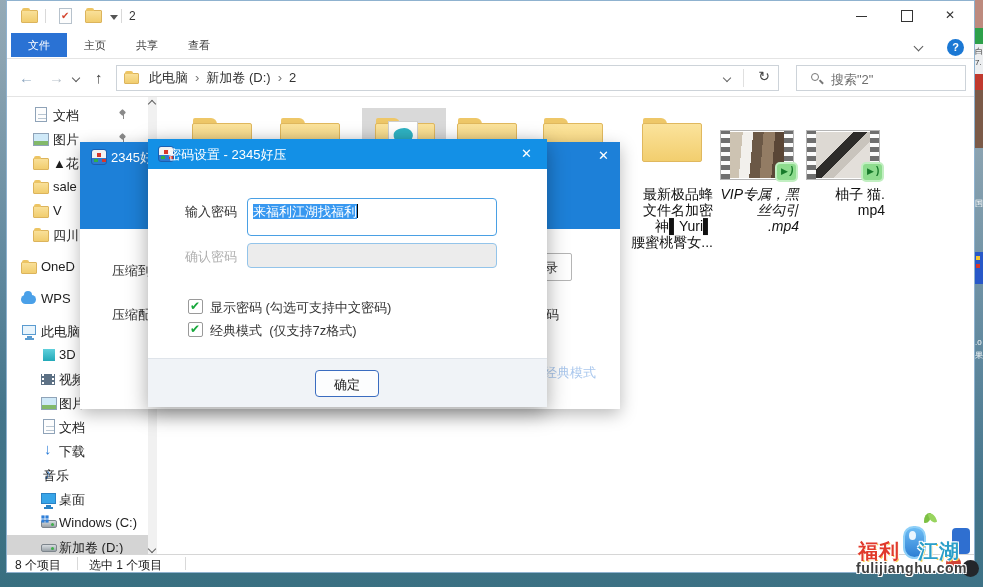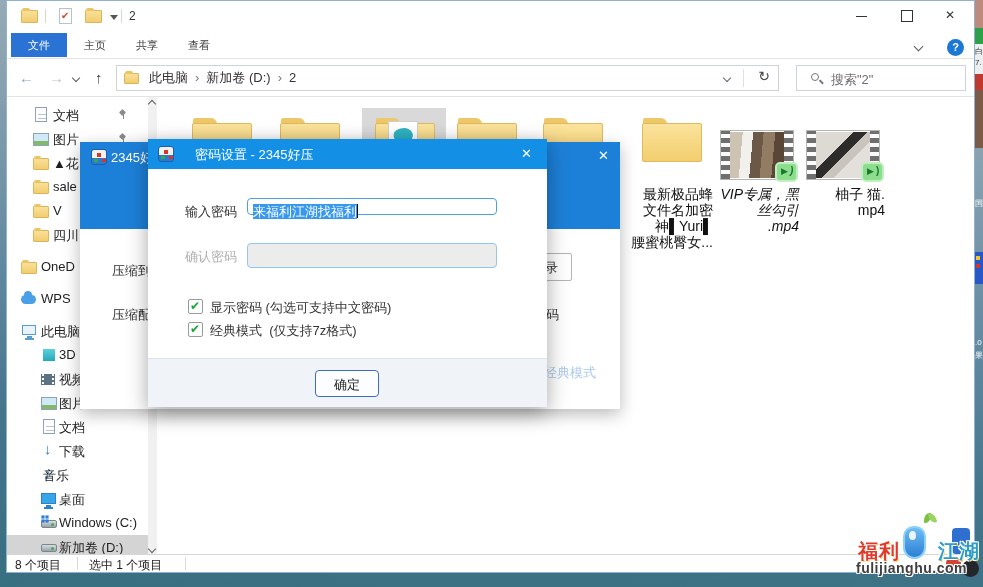--- a/index.html
+++ b/index.html
@@ -127,21 +127,21 @@
   .dlg-close::before { content:"✕"; }
   #dlgback .lblA { position:absolute; left:32px; top:120px; color:#333; white-space:nowrap; }
   #dlgback .lblB { position:absolute; left:32px; top:164px; color:#333; white-space:nowrap; }
   #dlgback .browse { position:absolute; left:415px; top:111px; width:77px; height:28px; border:1px solid #b5b5b5; border-radius:2px; background:#fff; text-align:right; padding:5px 13px 0 0; color:#333; }
   #dlgback .pwdfrag { position:absolute; left:466px; top:164px; color:#333; }
   #dlgback .classic { position:absolute; left:464px; top:222px; color:#a9c7ed; }
   #dlgfront { left:148px; top:139px; width:399px; height:268px; z-index:40; box-shadow:0 6px 20px rgba(0,0,0,.35); }
   #dlgfront .fhead { position:absolute; left:0; top:0; right:0; height:30px; background:#1390e6; }
   #dlgfront .flabel1 { position:absolute; left:37px; top:64px; color:#333; }
   #dlgfront .flabel2 { position:absolute; left:37px; top:109px; color:#b0b0b0; }
-  .pwd-input { position:absolute; left:99px; top:59px; width:250px; height:17px; border:1px solid #4aa0e4; border-radius:4px; background:#fff; padding:4px 5px 0; }
+  .pwd-input { position:absolute; left:99px; top:59px; width:250px; height:38px; border:1px solid #4aa0e4; border-radius:4px; background:#fff; padding:4px 5px 0; }
   .pwd-selected { background:#3898f0; color:#fff; font-size:13px; white-space:pre; }
   .caret { display:inline-block; width:1px; height:14px; background:#000; vertical-align:-2px; }
   .confirm-input { position:absolute; left:99px; top:104px; width:250px; height:25px; border:1px solid #93c4ea; border-radius:4px; background:#ececec; }
   .cbx { position:absolute; left:40px; width:15px; height:15px; border:1px solid #9a9a9a; border-radius:2px; background:#fff; }
   .cbx::before { content:"✔"; position:absolute; left:1px; top:-1px; font-size:12px; font-weight:bold; color:#17a83b; }
   .cbx1 { top:160px; } .cbx2 { top:183px; }
   .cbxlab { position:absolute; left:62px; color:#333; white-space:pre; }
   .cbxlab1 { top:160px; } .cbxlab2 { top:183px; }
   .ffoot { position:absolute; left:0; right:0; top:219px; height:49px; background:#f0f3f7; border-top:1px solid #dfe4ea; }
   .okbtn { position:absolute; left:167px; top:231px; width:64px; height:27px; border:1px solid #3a6cc0; border-radius:4px; background:#fcfdfe; text-align:center; padding-top:5px; color:#222; }
@@ -158,21 +158,21 @@
   .dfrag { position:absolute; left:0; font-size:8px; color:#fff; white-space:nowrap; }
   .dfrag.dark { color:#333; }
   .blob { position:absolute; z-index:55; }
   .blob1 { left:952px; top:528px; width:18px; height:26px; background:#2f6fd0; border-radius:4px; }
   .blob2 { left:946px; top:556px; width:15px; height:15px; background:#d14436; border-radius:50%; }
   .blob3 { left:962px; top:560px; width:17px; height:17px; background:#23262a; border-radius:50%; }
   #watermark { position:absolute; left:858px; top:514px; width:124px; height:70px; z-index:60; }
   .wm-cn { position:absolute; top:24px; font-size:20px; font-weight:bold; letter-spacing:1px;
     text-shadow:-1px -1px 0 #fff,1px -1px 0 #fff,-1px 1px 0 #fff,1px 1px 0 #ffd24a; }
   .wm-left { left:0; color:#e13a2c; }
-  .wm-right { left:80px; color:#2b9fc9;text-align:right; }
+  .wm-right { left:60px; color:#2b9fc9;text-align:right; }
   .wm-mouse { position:absolute; left:45px; top:12px; width:23px; height:33px; background:linear-gradient(180deg,#6cbcf4,#2e7fd4); border:2px solid #8fd0f8; border-radius:11px 11px 12px 12px; }
   .wm-mouse::before { content:""; position:absolute; left:4px; top:3px; width:7px; height:9px; background:#eaf6ff; border-radius:50%; }
   .wm-sprout { position:absolute; left:66px; top:-1px; width:10px; height:14px; }
   .wm-sprout::before, .wm-sprout::after { content:""; position:absolute; width:7px; height:10px; background:#7cc043; border-radius:80% 10% 80% 10%; }
   .wm-sprout::after { left:5px; transform:scaleX(-1) rotate(15deg); background:#98d45e; }
   .wm-url { position:absolute; left:-2px; top:46px; font-size:14px; font-weight:bold; color:#3f3f3f; letter-spacing:.5px;
     text-shadow:-1px -1px 0 #fff,1px -1px 0 #fff,-1px 1px 0 #fff,1px 1px 0 #fff; }
 </style>
 </head>
 <body>
@@ -377,21 +377,21 @@
     <span class="lblA">压缩到</span>
     <span class="lblB">压缩配置</span>
     <div class="browse">录</div>
     <span class="pwdfrag">码</span>
     <span class="classic">经典模式</span>
   </div>
 
   <div class="dlg" id="dlgfront">
     <div class="fhead">
       <div class="hz-icon" style="left:10px;top:7px"></div>
-      <span class="dlg-title" style="left:47px;top:7px">密码设置 - 2345好压</span>
+      <span class="dlg-title" style="left:20px;top:7px">密码设置 - 2345好压</span>
       <span class="dlg-close" style="left:373px;top:7px"></span>
     </div>
     <span class="flabel1">输入密码</span>
     <div class="pwd-input">
       <span class="pwd-selected">来福利江湖找福利</span><span class="caret"></span>
     </div>
     <span class="flabel2">确认密码</span>
     <div class="confirm-input"></div>
     <div class="cbx cbx1"></div>
     <span class="cbxlab cbxlab1">显示密码 (勾选可支持中文密码)</span>

